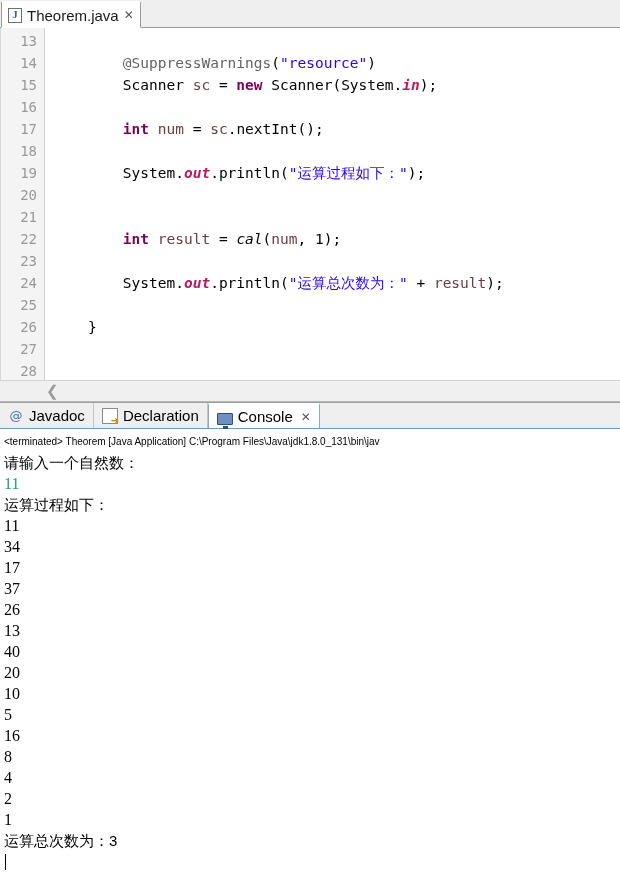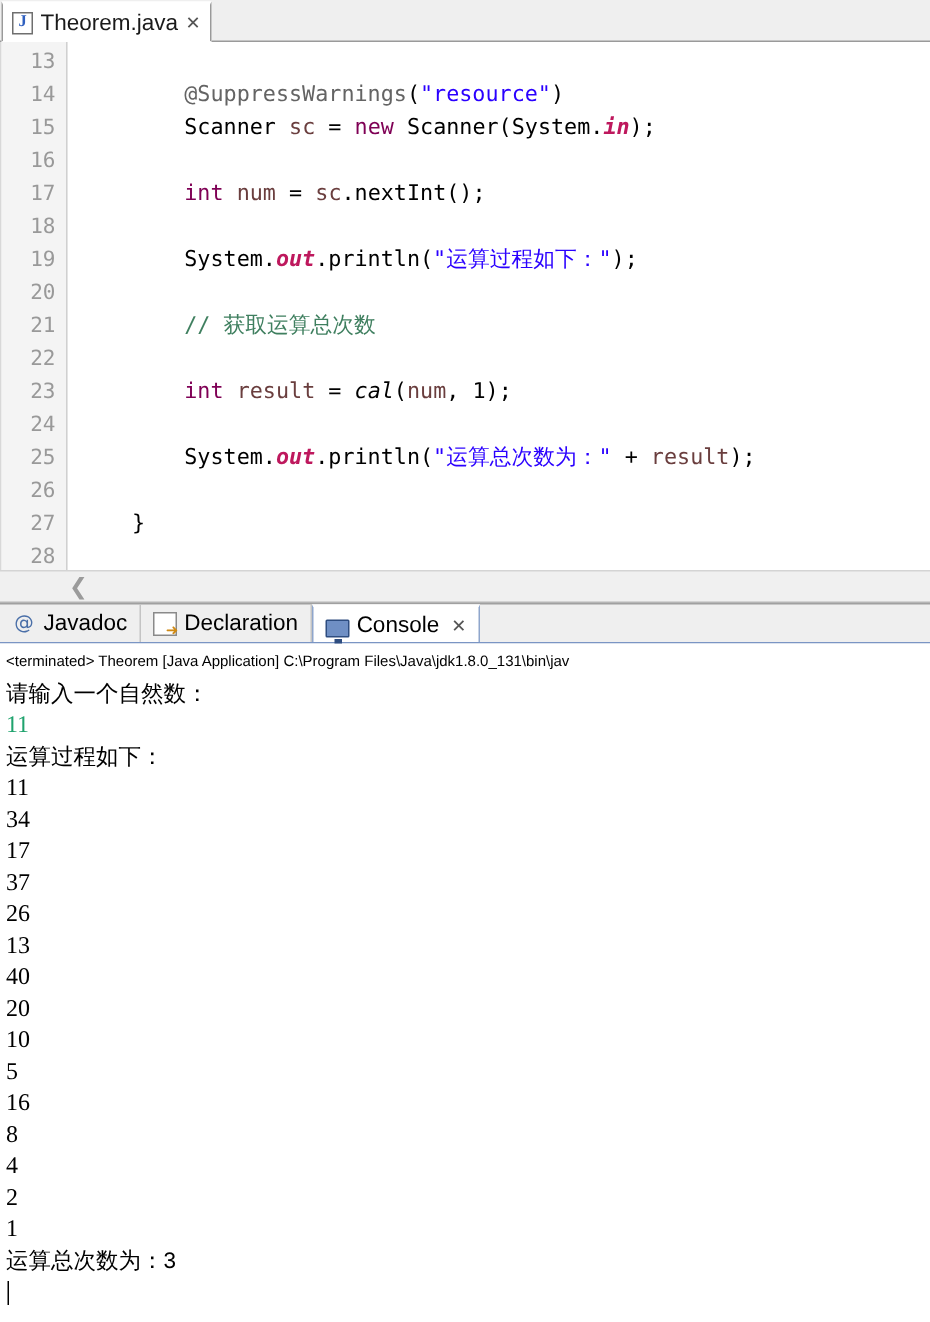--- a/index.html
+++ b/index.html
@@ -96,21 +96,21 @@
     overflow: hidden;
   }
   .code .cline {
     height: 22px;
     line-height: 22px;
     font-family: "DejaVu Sans Mono", monospace;
     font-size: 14.5px;
     color: #000000;
     white-space: pre;
   }
-  .kw    { color: #7f0055; font-weight: normal; }
+  .kw    { color: #7f0055; font-weight: bold; }
   .str   { color: #2a00ff; }
   .cmt   { color: #3f7f5f; }
   .ann   { color: #646464; }
   .fld   { color: #be185d; font-weight: bold; font-style: italic; }
   .stat  { font-style: italic; }
   .plain { color: #000000; }
   .loc   { color: #6a3e3e; }
 
   
   .editor-hscroll {
@@ -254,21 +254,20 @@
       </div>
     <div class="code" id="code">
         <div class="cline">&nbsp;</div>
         <div class="cline"><span class="plain">        </span><span class="ann">@SuppressWarnings</span><span class="plain">(</span><span class="str">"resource"</span><span class="plain">)</span></div>
         <div class="cline"><span class="plain">        Scanner </span><span class="loc">sc</span><span class="plain"> = </span><span class="kw">new</span><span class="plain"> Scanner(System.</span><span class="fld">in</span><span class="plain">);</span></div>
         <div class="cline">&nbsp;</div>
         <div class="cline"><span class="plain">        </span><span class="kw">int</span><span class="plain"> </span><span class="loc">num</span><span class="plain"> = </span><span class="loc">sc</span><span class="plain">.nextInt();</span></div>
         <div class="cline">&nbsp;</div>
         <div class="cline"><span class="plain">        System.</span><span class="fld">out</span><span class="plain">.println(</span><span class="str">"运算过程如下："</span><span class="plain">);</span></div>
         <div class="cline">&nbsp;</div>
-        <div class="cline"><span class="cmt">        // 获取运算总次数</span></div>
         <div class="cline">&nbsp;</div>
         <div class="cline"><span class="plain">        </span><span class="kw">int</span><span class="plain"> </span><span class="loc">result</span><span class="plain"> = </span><span class="stat">cal</span><span class="plain">(</span><span class="loc">num</span><span class="plain">, 1);</span></div>
         <div class="cline">&nbsp;</div>
         <div class="cline"><span class="plain">        System.</span><span class="fld">out</span><span class="plain">.println(</span><span class="str">"运算总次数为："</span><span class="plain"> + </span><span class="loc">result</span><span class="plain">);</span></div>
         <div class="cline">&nbsp;</div>
         <div class="cline"><span class="plain">    }</span></div>
         <div class="cline">&nbsp;</div>
       </div>
   </div>
 

